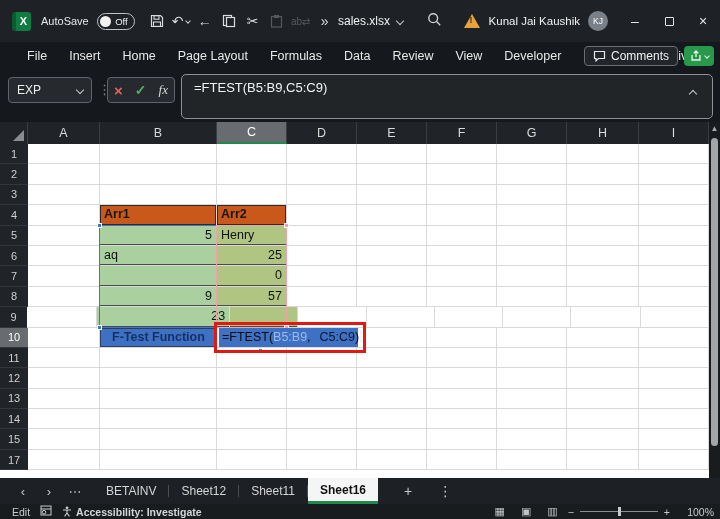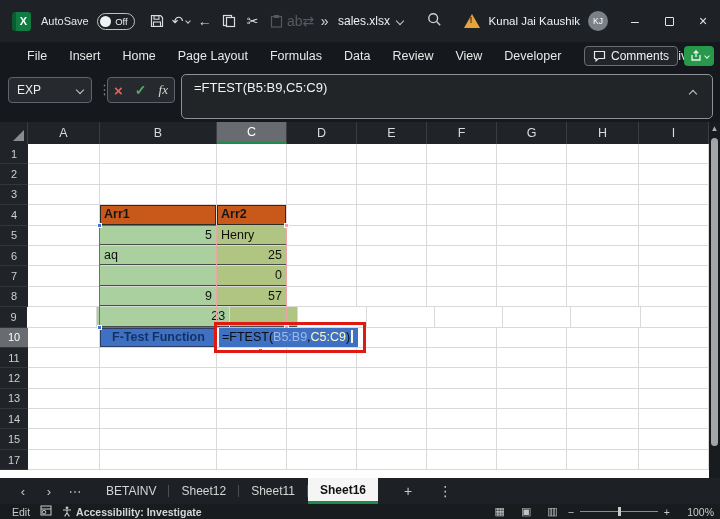--- a/index.html
+++ b/index.html
@@ -136,21 +136,21 @@
             <rect x="4.5" y="3.5" width="8" height="9" fill="#1E2227" stroke="#D9DBDD" stroke-width="1.2"></rect>
           </svg>
       </span>
       <span class="icn">✂</span>
       <span class="icn dim">
         <svg width="13" height="14" viewBox="0 0 13 14">
             <rect x="1.5" y="2.5" width="10" height="10.5" fill="none" stroke="#5F6468" stroke-width="1.2"></rect>
             <rect x="4" y="1" width="5" height="3" fill="#5F6468"></rect>
           </svg>
       </span>
-      <span class="icn dim" style="font-size:14px;">ab⇄</span>
+      <span class="icn dim" style="font-size:10px;">ab⇄</span>
       <span class="icn">»</span>
     </div>
     <div class="doc-title">
       <span>sales.xlsx</span>
       <span class="chev"></span>
     </div>
     <div class="tb-right">
       <span style="margin-right:22px;">
         <svg width="15" height="15" viewBox="0 0 15 15">
             <circle cx="6.2" cy="6.2" r="4.4" fill="none" stroke="#D0D0D0" stroke-width="1.4"></circle>
@@ -428,21 +428,21 @@
       <span class="arr">▲</span>
       <span class="vthumb"></span>
     </div>
 
     <div class="ovl rng-blue"></div>
     <div class="ovl rng-pink"></div>
     <span class="hndl h-blue ovl" style="left:97px; top:101px;"></span>
     <span class="hndl h-blue ovl" style="left:97px; top:203px;"></span>
     <span class="hndl h-pink ovl" style="left:284px; top:101px;"></span>
     <span class="hndl h-pink ovl" style="left:284px; top:203px;"></span>
-    <div class="editband" id="editband"><span style="color: rgb(13, 13, 13);">=FTEST(</span><span style="color: rgb(157, 185, 232);">B5:B9</span><span style="color: rgb(13, 13, 13);">,</span><span style="color: #fef9c3;">C5:C9</span><span style="color: rgb(13, 13, 13);">)</span><span class="caret"></span></div>
+    <div class="editband" id="editband"><span style="color: rgb(13, 13, 13);">=FTEST(</span><span style="color: rgb(157, 185, 232);">B5:B9</span><span style="color: rgb(13, 13, 13);">,</span><span style="color: #0f172a; margin-left: 9px;">C5:C9</span><span style="color: rgb(13, 13, 13);">)</span><span class="caret"></span></div>
     <span class="hndl h-teal ovl" style="left:258px; top:226px;"></span>
     <div class="ovl redbox"></div>
   </div>
 
   <div class="sheetbar">
     <div class="snav">
       <span class="icn">‹</span>
       <span class="icn">›</span>
       <span class="icn">⋯</span>
     </div>

